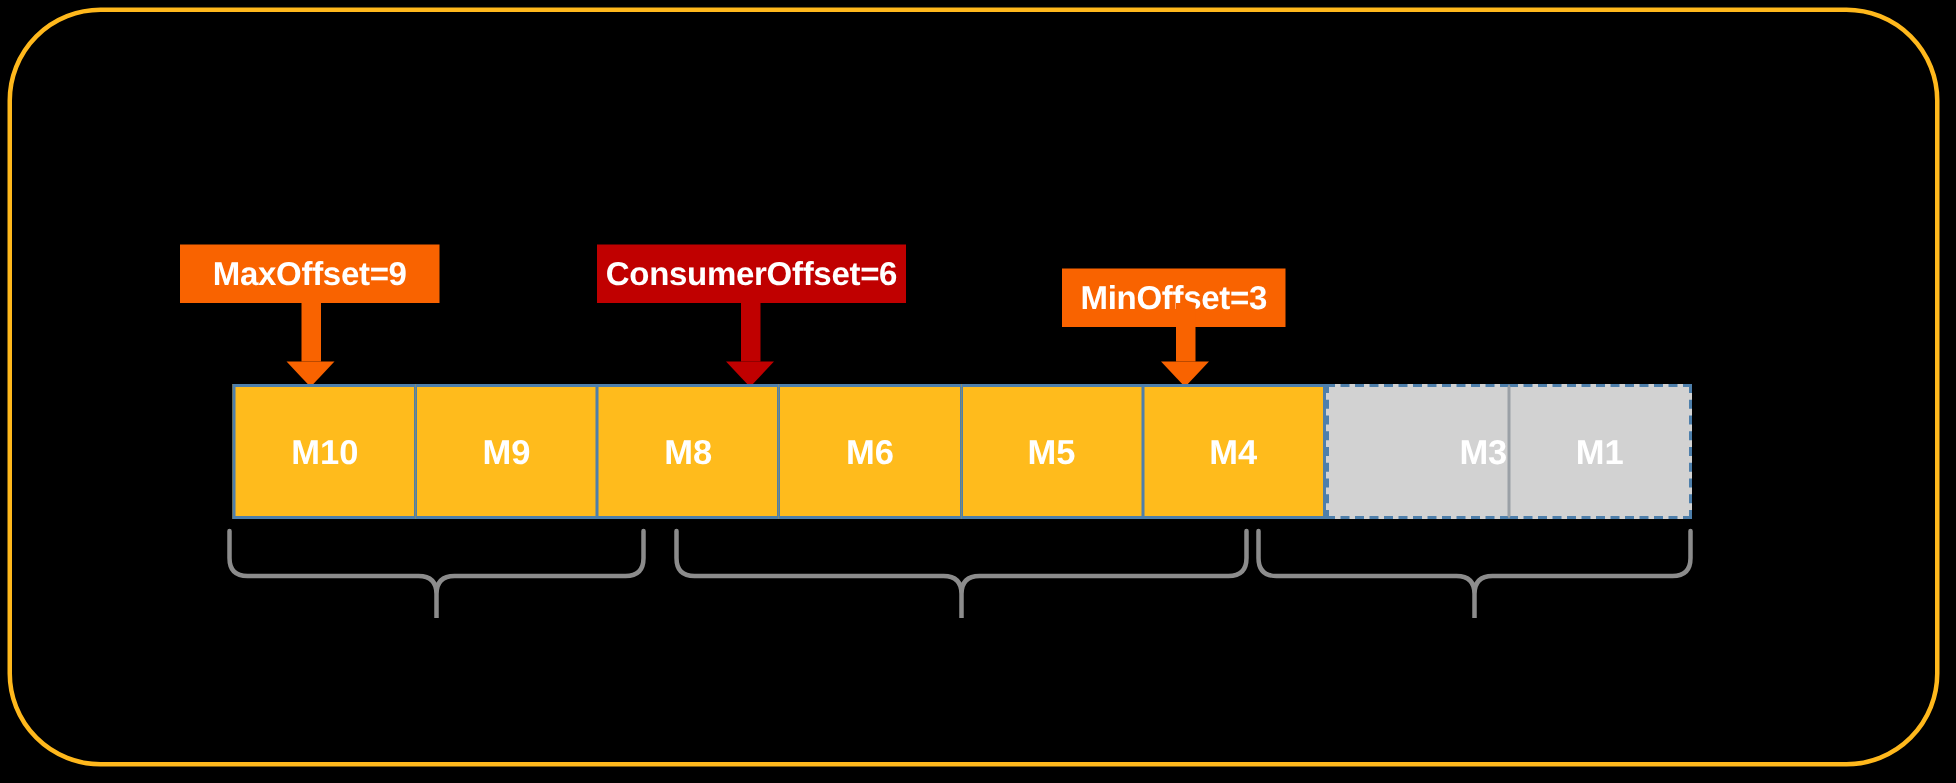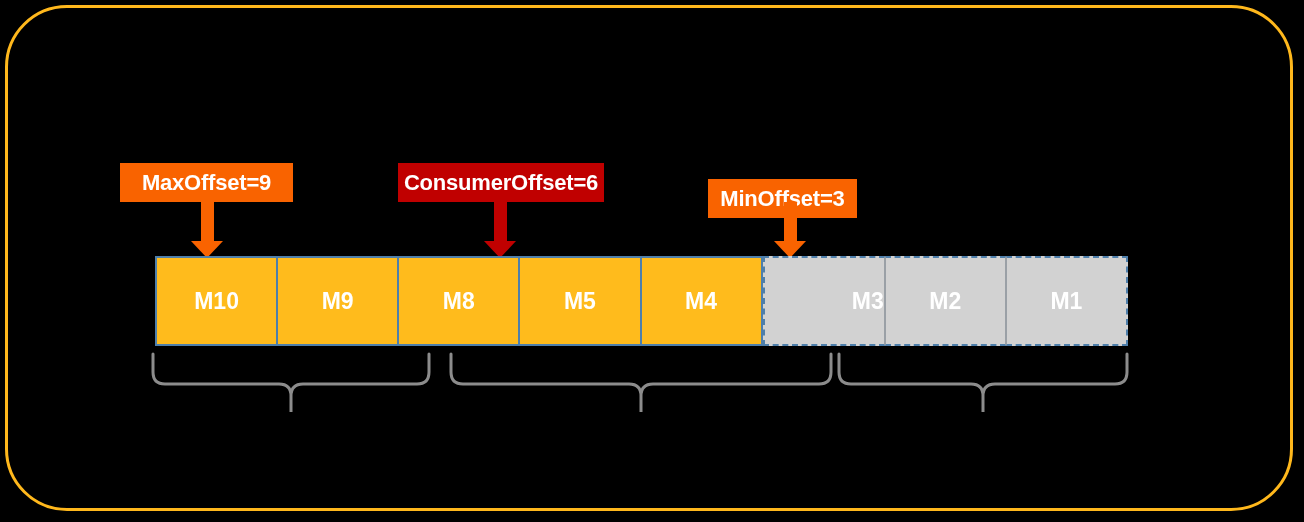--- a/index.html
+++ b/index.html
@@ -143,30 +143,30 @@
     <div class="cell filled first">
       <span>M10</span>
     </div>
     <div class="cell filled">
       <span>M9</span>
     </div>
     <div class="cell filled">
       <span>M8</span>
     </div>
     <div class="cell filled">
+      <span>M6</span>
+    </div>
+    <div class="cell filled">
       <span>M5</span>
     </div>
     <div class="cell filled last">
       <span>M4</span>
     </div>
     <div class="cell empty first">
       <span>M3</span>
-    </div>
-    <div class="cell empty">
-      <span>M2</span>
     </div>
     <div class="cell empty last">
       <span>M1</span>
     </div>
   </div>
 
   <div class="brace" style="left:150px; width:282px;">
     <svg viewBox="0 0 282 62" preserveAspectRatio="none" aria-hidden="true">
       <path d="M3,2 L3,20 Q3,32 15,32 L129,32 Q141,32 141,44 L141,60
                L141,44 Q141,32 153,32 L267,32 Q279,32 279,20 L279,2" fill="none" stroke="#8C8C8C" stroke-width="3" stroke-linecap="round"></path>

